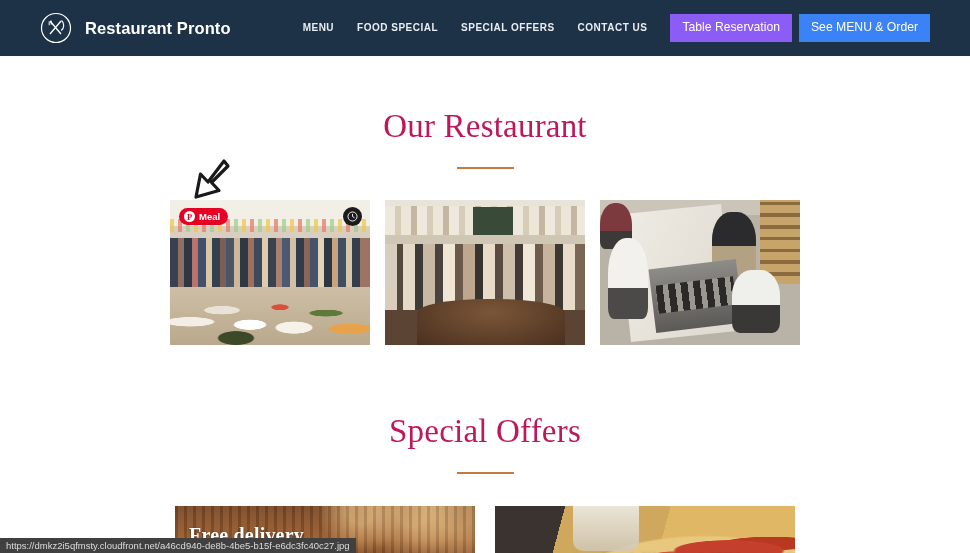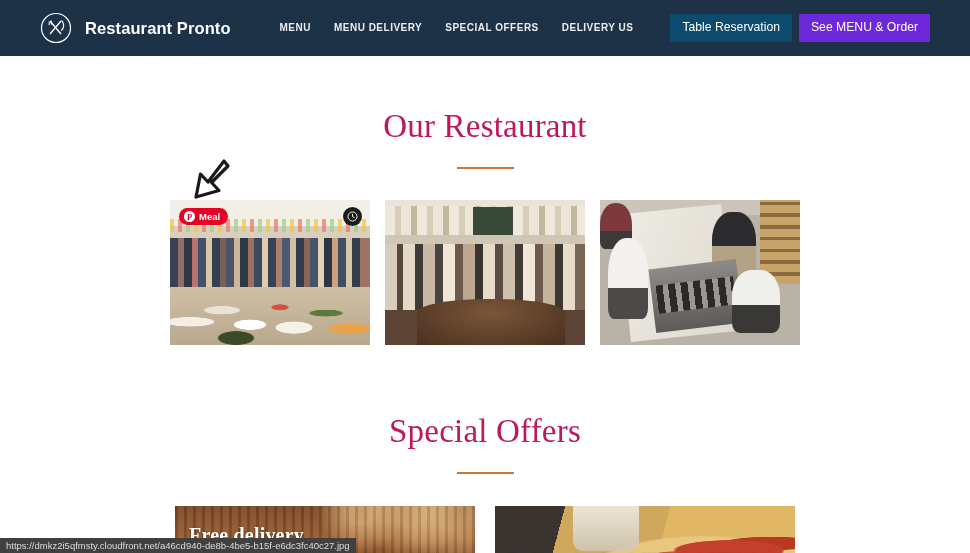--- a/index.html
+++ b/index.html
@@ -42,22 +42,22 @@
   .nav-link:last-of-type { margin-right: 0; }
   .btn {
     font-size: 12.2px;
     color: #ffffff;
     white-space: nowrap;
     padding: 7px 12px 8px;
     border: 0; cursor: pointer;
     line-height: 1.1;
     font-family: "Liberation Sans", sans-serif;
   }
-  .btn-reserve { background: #0c4a6e; margin-left: 37px; }
-  .btn-order   { background: #6d28d9; margin-left: 7px; }
+  .btn-reserve { background: #8b5cf6; margin-left: 23px; }
+  .btn-order   { background: #3b82f6; margin-left: 7px; }
 
   
   .section-title {
     text-align: center;
     font-family: "Liberation Serif", serif;
     font-size: 33px;
     color: #be185d;
     font-weight: normal;
     letter-spacing: .2px;
   }
@@ -269,23 +269,23 @@
           <path d="M23 11 L12 24" stroke="#ffffff" stroke-width="1.3" fill="none"></path>
           <path d="M23.5 10.5 C26.5 13 26.5 18 23.2 20.5" stroke="#ffffff" stroke-width="1.2" fill="none"></path>
           <path d="M11.2 11.4 L11.2 15.2 M13.2 10.6 L13.2 14.6" stroke="#ffffff" stroke-width="1" fill="none"></path>
         </svg>
       </span>
       <span class="brand-name">Restaurant Pronto</span>
     </div>
 
     <nav class="nav">
       <a class="nav-link" href="#">MENU</a>
-      <a class="nav-link" href="#">MENU DELIVERY</a>
+      <a class="nav-link" href="#">FOOD SPECIAL</a>
       <a class="nav-link" href="#">SPECIAL OFFERS</a>
-      <a class="nav-link" href="#">DELIVERY US</a>
+      <a class="nav-link" href="#">CONTACT US</a>
       <button class="btn btn-reserve">Table Reservation</button>
       <button class="btn btn-order">See MENU &amp; Order</button>
     </nav>
   </header>
 
   <section id="restaurant-section">
     <h2 class="section-title">Our Restaurant</h2>
     <div class="title-rule"></div>
 
     <div class="gallery">

